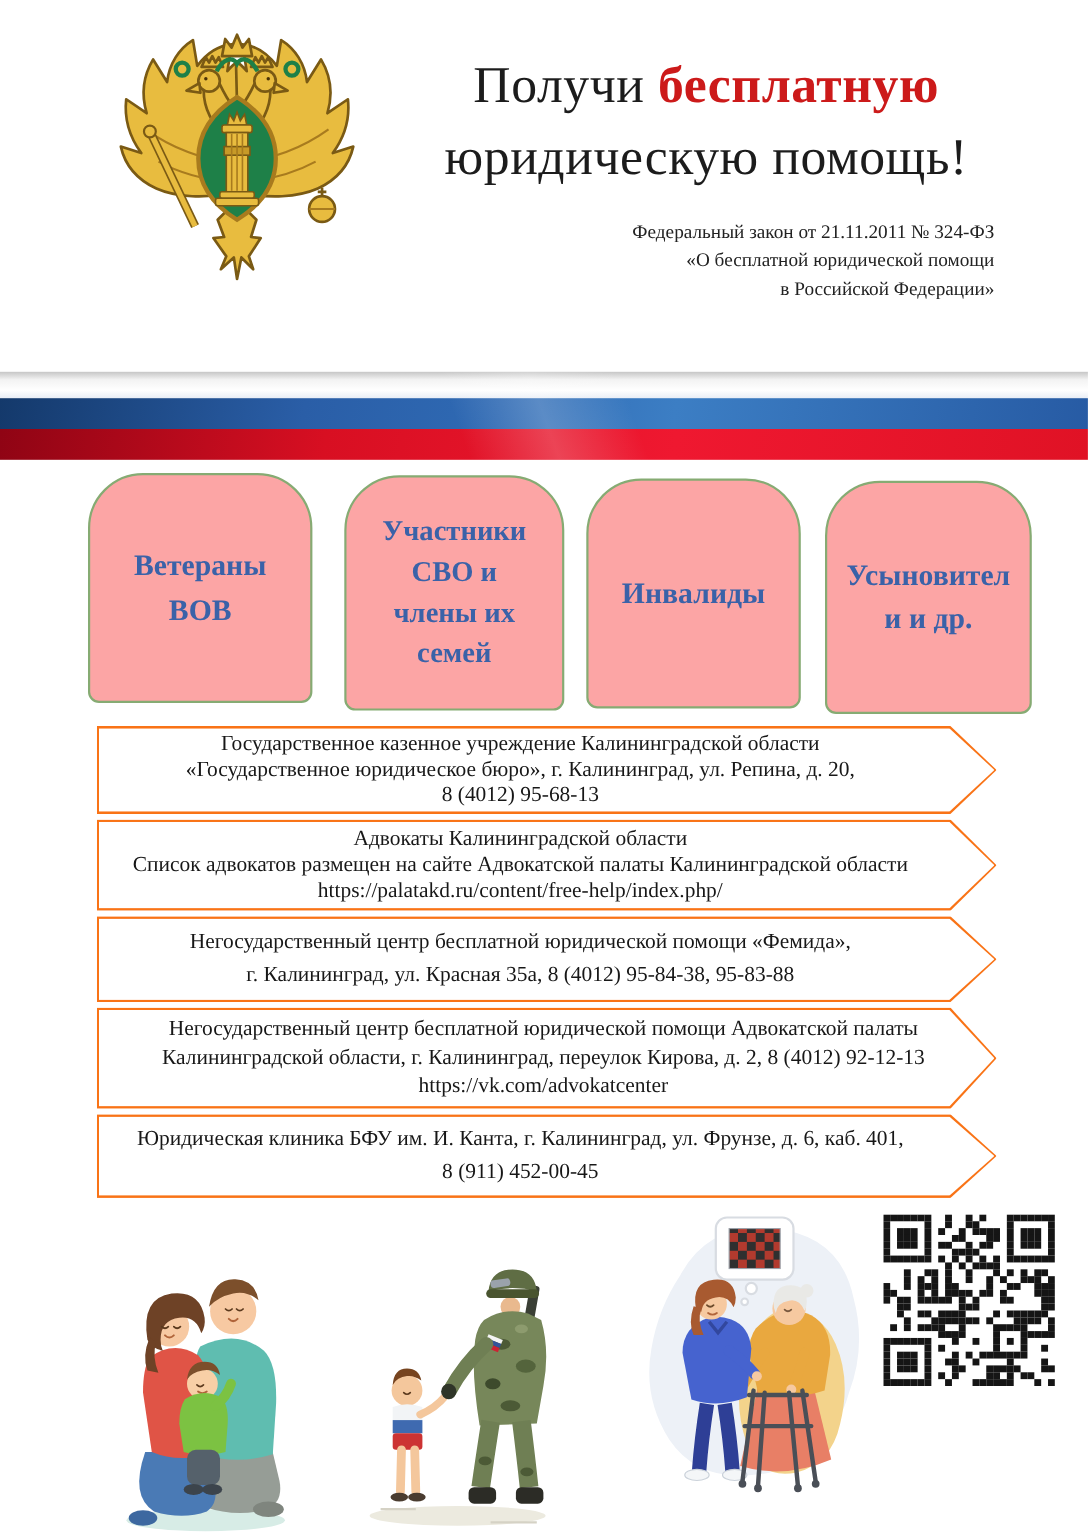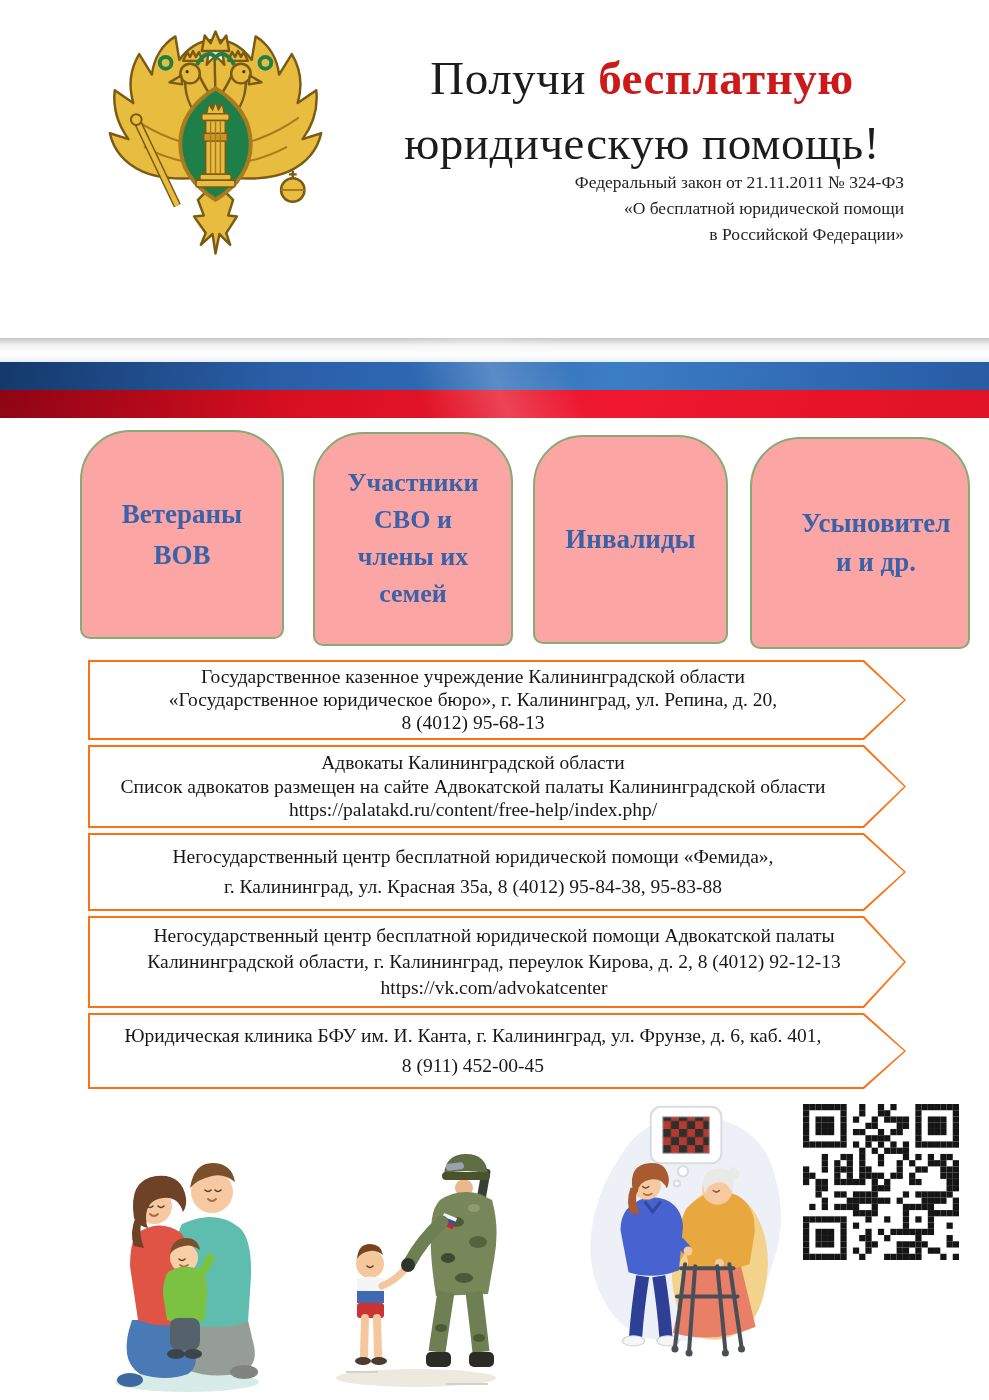--- a/index.html
+++ b/index.html
@@ -7,39 +7,39 @@
         font-family:"Liberation Serif","DejaVu Serif",serif;color:#1c1c1c;}
 
   
   .emblem{position:absolute;left:103px;top:24px;width:225px;height:242px;}
   .agency{position:absolute;left:86px;top:270px;width:256px;text-align:center;
           font-size:18.5px;line-height:1.6;color:#1b1b1b;}
   .header-right{position:absolute;left:368px;top:54px;width:548px;text-align:center;}
   .title-line{font-size:47px;line-height:1.05;letter-spacing:.5px;}
   .title-line2{margin-top:16px;}
   .red{color:#cc1a1a;font-weight:bold;}
-  .law{font-size:17.5px;line-height:1.5;text-align:right;padding-right:12px;color:#222;}
+  .law{margin-top:28px;font-size:17.5px;line-height:1.5;text-align:right;padding-right:12px;color:#222;}
 
   
   .flag{position:absolute;left:0;top:338px;width:100%;height:80px;}
   .flag .band-white{height:24px;background:linear-gradient(180deg,#c6c6c6 0%,#f3f3f3 30%,#ffffff 70%,#e9eef6 100%);}
   .flag .band-blue{height:28px;background:linear-gradient(100deg,#14396b 0%,#2a5ea7 28%,#2f6ab4 46%,#3c7ec4 62%,#275ba4 100%);}
   .flag .band-red{height:28px;background:linear-gradient(100deg,#8f0414 0%,#d80f22 30%,#ef1830 62%,#e01225 100%);}
   .flag::after{content:"";position:absolute;inset:0;
      background:linear-gradient(70deg,rgba(255,255,255,0) 42%,rgba(255,255,255,.20) 50%,rgba(255,255,255,0) 58%);}
 
   
   .card{position:absolute;border:2px solid #86ab73;border-radius:50px 50px 10px 10px;background:#fca5a5;
         display:flex;flex-direction:column;align-items:center;justify-content:center;
         color:#3a62a8;font-weight:bold;font-size:27px;line-height:1.5;text-align:center;}
   .card div{white-space:nowrap;}
   .c1{left:80px;top:430px;width:200px;height:205px;}
   .c2{left:313px;top:432px;width:196px;height:210px;font-size:26px;line-height:1.42;}
   .c3{left:533px;top:435px;width:191px;height:205px;}
-  .c4{left:750px;top:437px;width:184px;height:208px;line-height:1.45;padding-left:32px;}
+  .c4{left:750px;top:437px;width:184px;height:208px;line-height:1.45;}
 
   
   .banners{position:absolute;left:88px;top:660px;width:818px;}
   .arrow{position:relative;margin-bottom:5px;background:#f97316;
          clip-path:polygon(0 0,calc(100% - 42px) 0,100% 50%,calc(100% - 42px) 100%,0 100%);}
   .arrow-inner{position:absolute;inset:2px;background:#ffffff;
          clip-path:polygon(0 0,calc(100% - 41px) 0,100% 50%,calc(100% - 41px) 100%,0 100%);}
   .arrow-text{position:relative;z-index:1;height:100%;box-sizing:border-box;
          display:flex;flex-direction:column;justify-content:space-evenly;align-items:center;
          padding:5px 64px 5px 16px;font-size:19.5px;color:#171717;text-align:center;}

